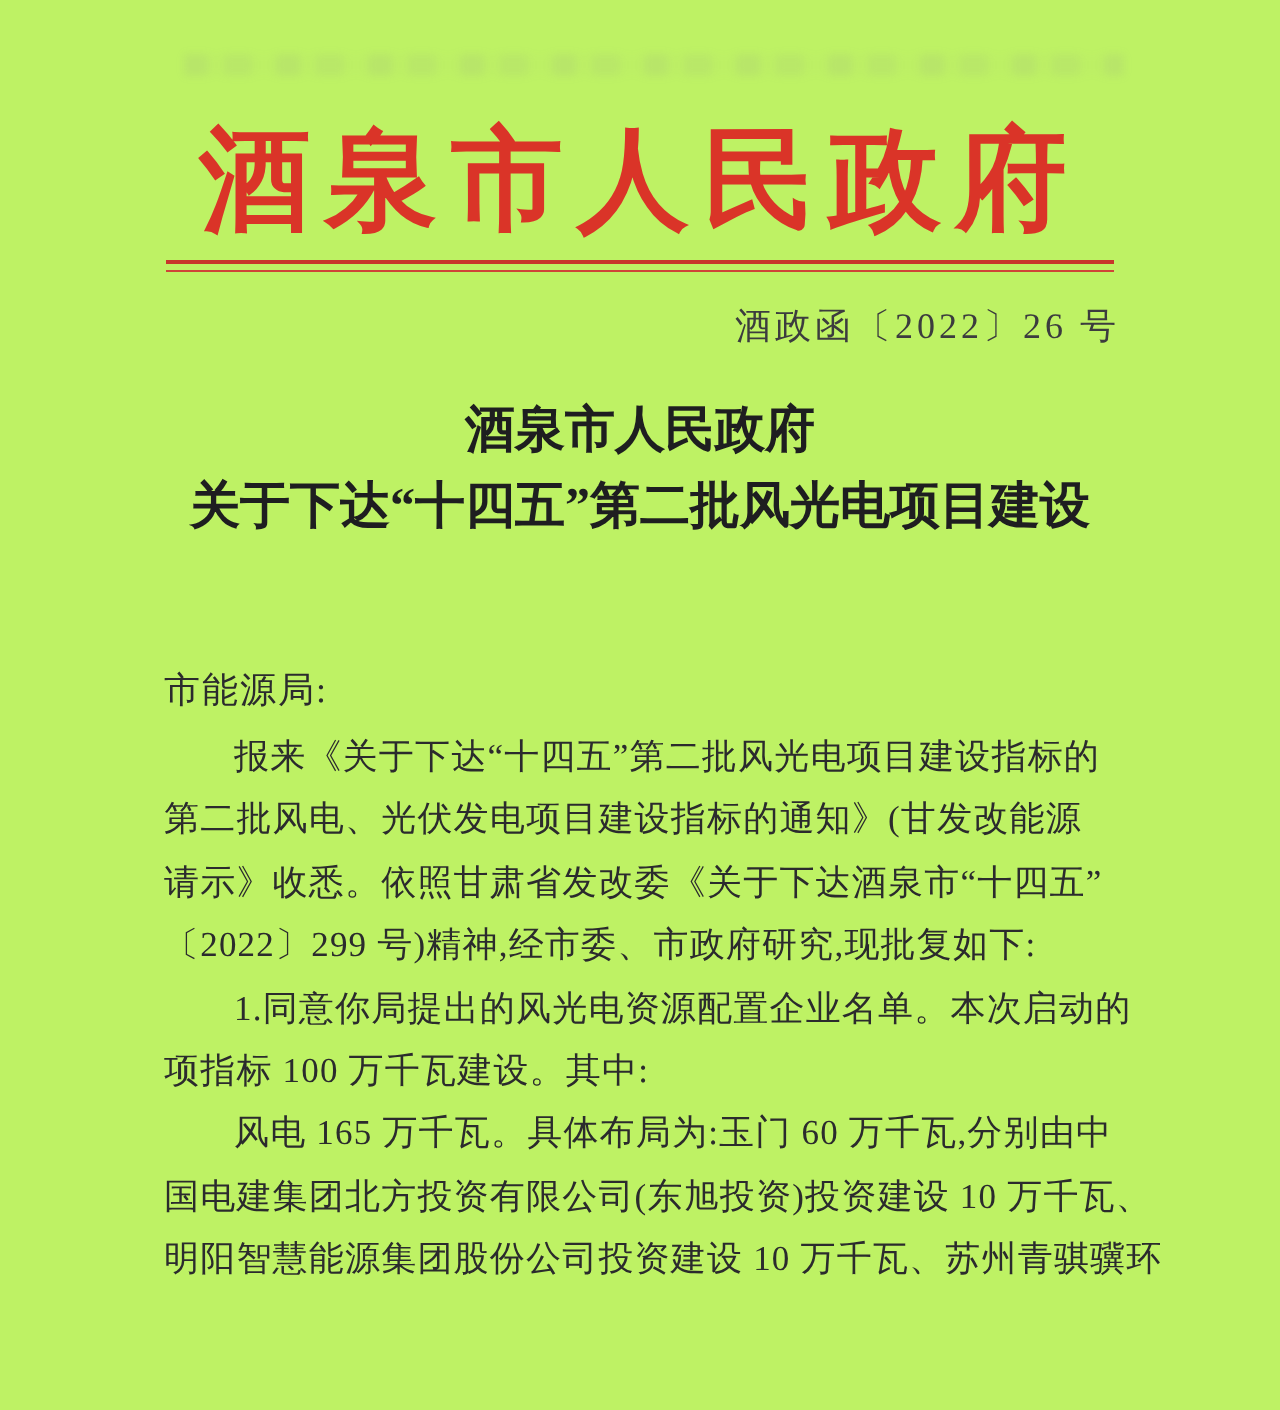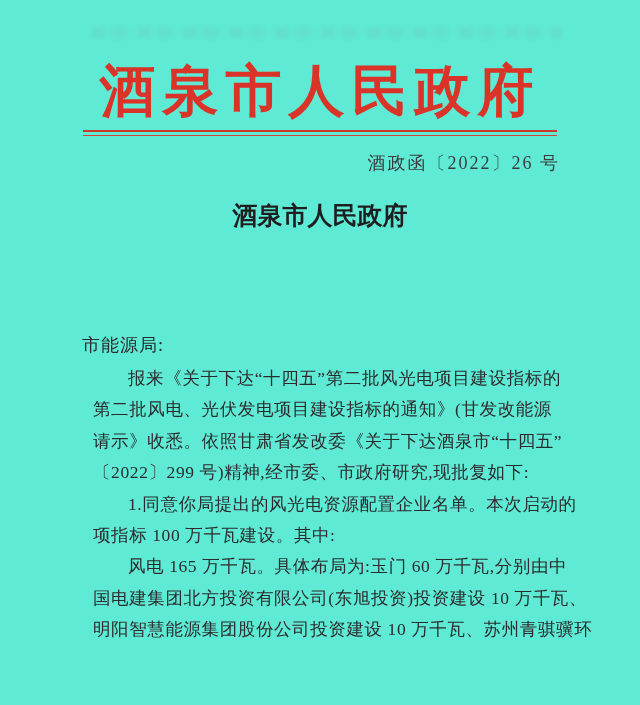--- a/index.html
+++ b/index.html
@@ -4,21 +4,21 @@
 <style>
   html, body {
     margin: 0;
     padding: 0;
     background: #ffffff;
   }
   .page {
     position: relative;
     width: 640px;
     height: 705px;
-    background: #5eead4;
+    background: #bef264;
     overflow: hidden;
     font-family: "Liberation Serif", "DejaVu Serif", serif;
   }
   
   .ghost-line {
     position: absolute;
     top: 27px;
     left: 92px;
     width: 470px;
     height: 11px;
@@ -91,39 +91,39 @@
     left: 82px;
     width: 478px;
     font-size: 17.5px;
     color: #2b2b2d;
     line-height: 31.4px;
   }
   .body-text .b-line {
     white-space: nowrap;
     text-align: justify;
     letter-spacing: 0.6px;
-    margin-left: 11px;
   }
   .body-text .b-line.indent { text-indent: 2em; }
 </style>
 </head>
 <body>
 
 <div class="page">
 
   <div class="ghost-line"></div>
 
   <div class="agency-name">酒泉市人民政府</div>
 
   <div class="red-rule"></div>
 
   <div class="doc-number">酒政函〔2022〕26 号</div>
 
   <div class="doc-title">
     <div class="t-line">酒泉市人民政府</div>
+    <div class="t-line">关于下达“十四五”第二批风光电项目建设</div>
   </div>
 
   <div class="salutation">市能源局:</div>
 
   <div class="body-text">
     <div class="b-line indent">报来《关于下达“十四五”第二批风光电项目建设指标的</div>
     <div class="b-line">第二批风电、光伏发电项目建设指标的通知》(甘发改能源</div>
     <div class="b-line">请示》收悉。依照甘肃省发改委《关于下达酒泉市“十四五”</div>
     <div class="b-line">〔2022〕299 号)精神,经市委、市政府研究,现批复如下:</div>
     <div class="b-line indent">1.同意你局提出的风光电资源配置企业名单。本次启动的</div>

